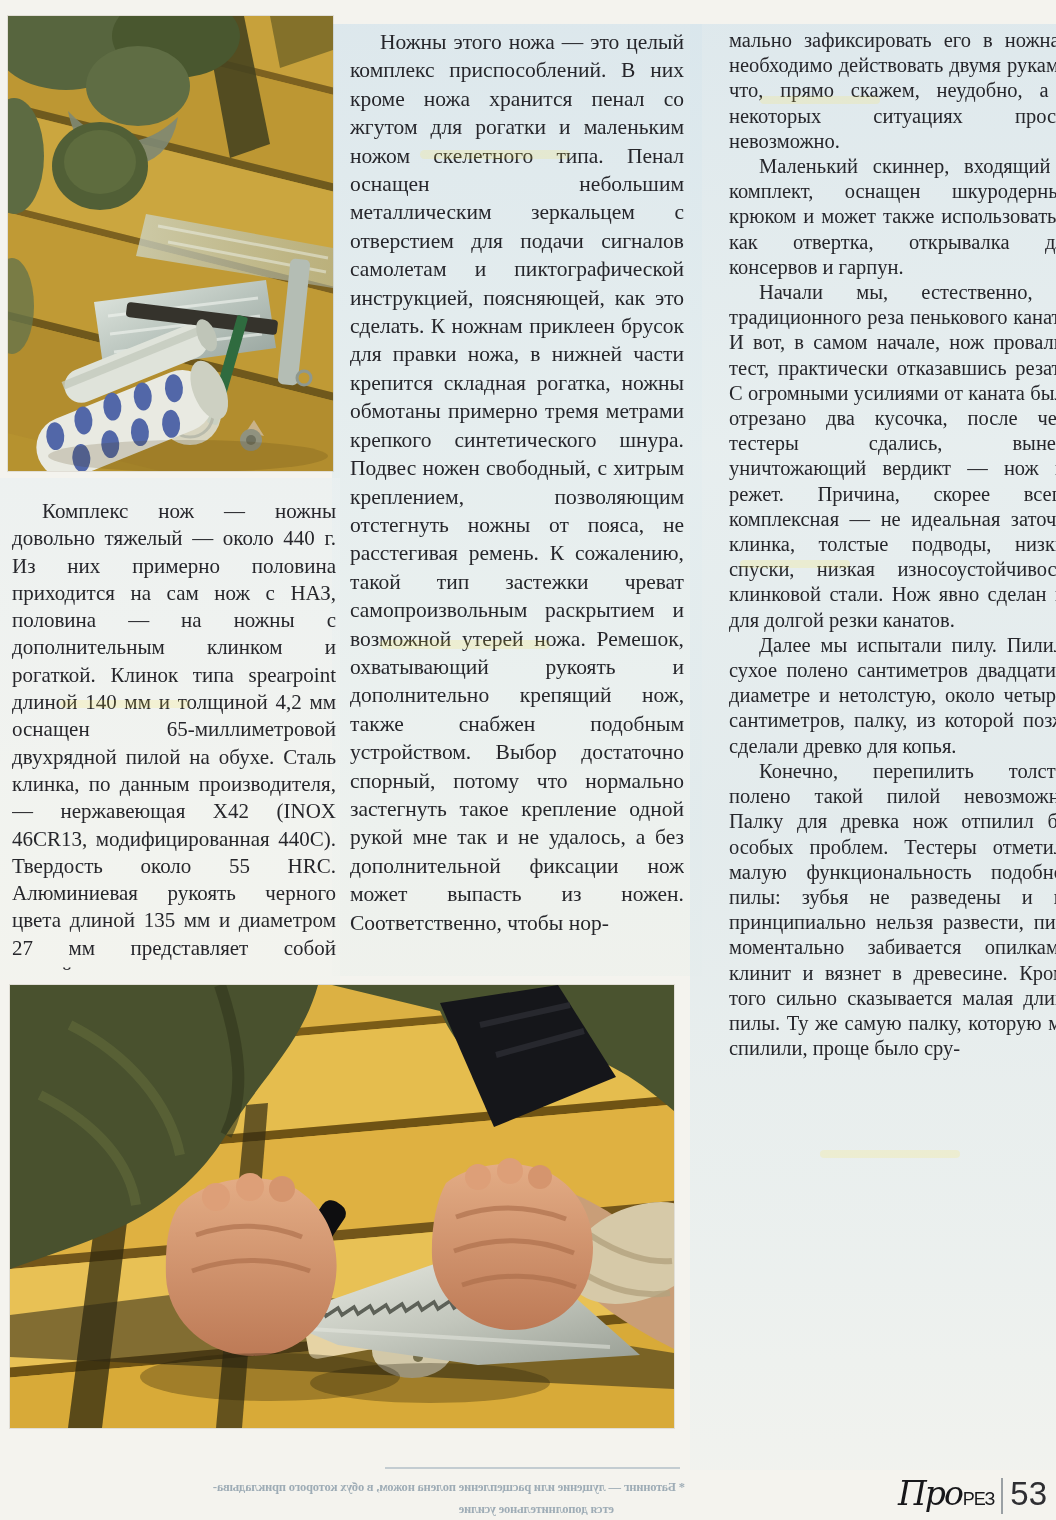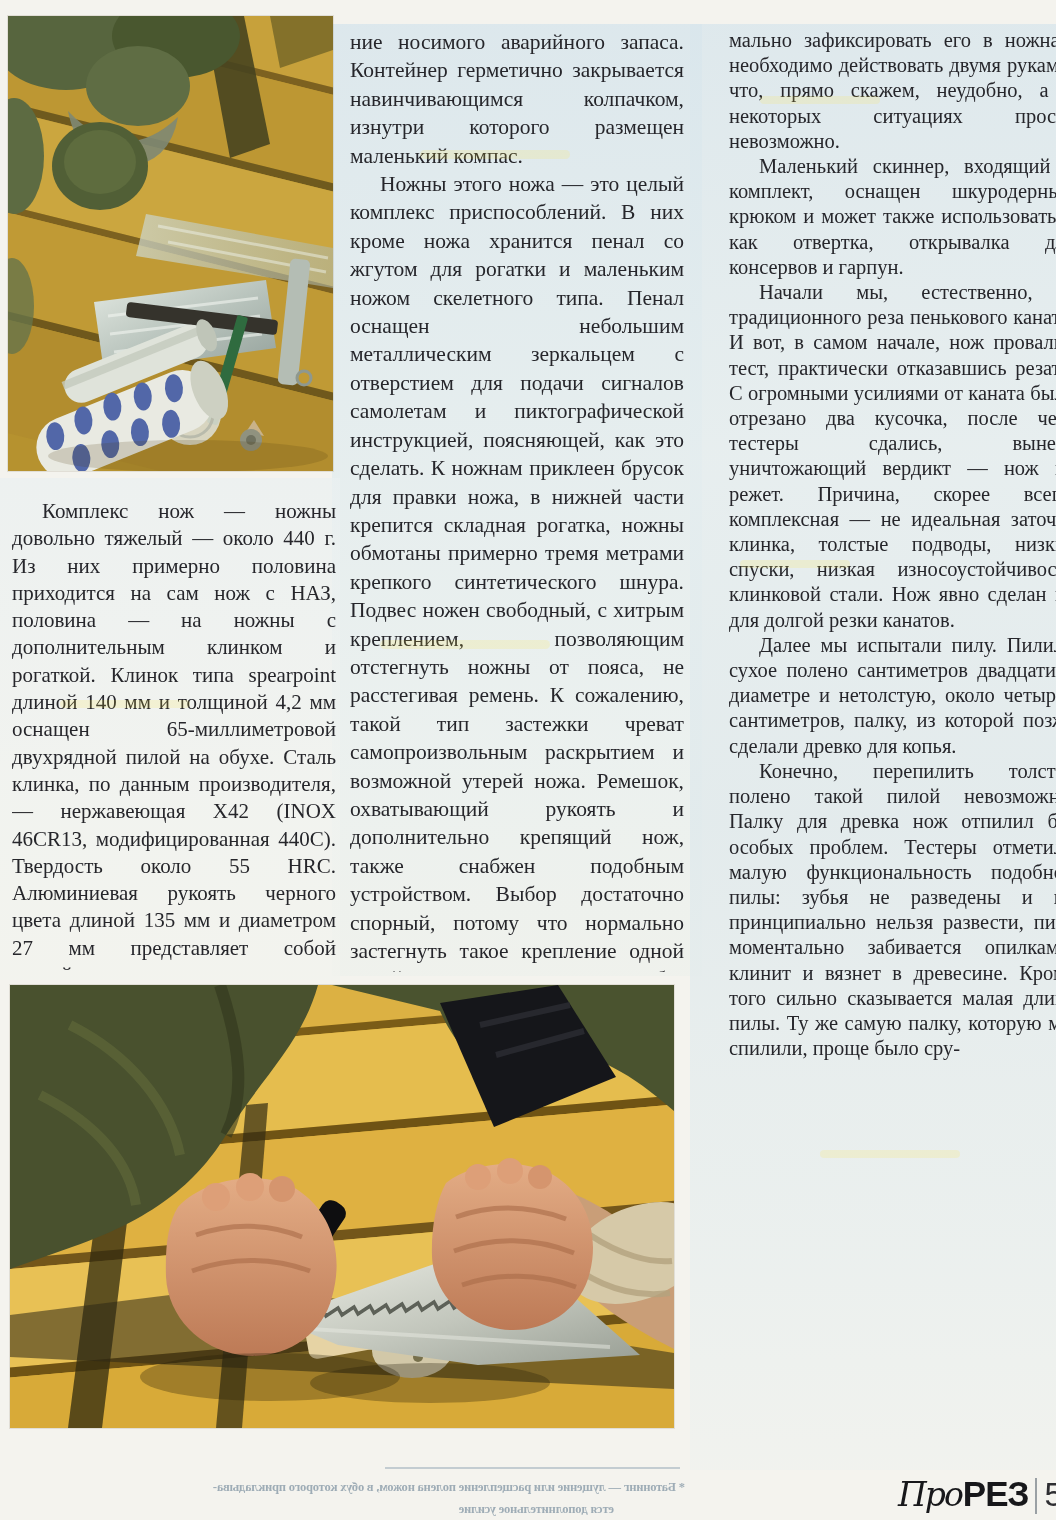--- a/index.html
+++ b/index.html
@@ -37,21 +37,21 @@
     position:absolute; left:265px; top:1476px; width:420px;
     transform:scaleX(-1);
     color:#95a5b0; font-weight:bold; font-size:12.5px; line-height:22px;
     letter-spacing:-0.2px; filter:blur(.4px); opacity:.9;
   }
   .footnote .l1{white-space:nowrap;}
   .footnote .l2{white-space:nowrap; margin-left:71px;}
 
   .footer-logo{position:absolute; left:898px; top:1474px; height:44px; display:flex; align-items:baseline; color:#17171a;}
   .logo-script{font-family:"DejaVu Serif", serif; font-style:italic; font-weight:400; font-size:33px; letter-spacing:-2px;}
-  .logo-caps{font-family:"Liberation Sans", sans-serif; font-weight:700; font-size:35px; letter-spacing:-1px; margin-left:1px;}
+  .logo-caps{font-family:"Liberation Sans", sans-serif; font-weight:400; font-size:18px; letter-spacing:-1px; margin-left:1px;}
   .logo-bar{display:inline-block; width:2px; height:36px; background:#9aa0a4; margin:0 7px; align-self:center;}
   .page-number{font-family:"Liberation Sans", sans-serif; font-size:33px; font-weight:400; color:#2e2e32;}
 </style>
 </head>
 <body>
 
 <div class="page">
 
   <div class="wash wash-mid"></div>
   <div class="wash wash-right"></div>
@@ -140,21 +140,20 @@
       </g>
       <ellipse cx="180" cy="440" rx="140" ry="16" fill="#4c3c10" opacity=".18"></ellipse>
     </svg>
   </figure>
 
   <div class="col col-left">
     <p>Комплекс нож — ножны довольно тяжелый — около 440 г. Из них примерно половина приходится на сам нож с НАЗ, половина — на ножны с дополнительным клинком и рогаткой. Клинок типа spearpoint длиной 140 мм и толщиной 4,2 мм оснащен 65-миллиметровой двухрядной пилой на обухе. Сталь клинка, по данным производителя, — нержавеющая Х42 (INOX 46CR13, модифицированная 440С). Твердость около 55 HRC. Алюминиевая рукоять черного цвета длиной 135 мм и диаметром 27 мм представляет собой контейнер под размеще-</p>
   </div>
 
   <div class="col col-mid">
-    <p class="cont">ние носимого аварийного запаса. Контейнер герметично закрывается навинчивающимся колпачком, изнутри которого размещен маленький компас.</p>
     <p>Ножны этого ножа — это целый комплекс приспособлений. В них кроме ножа хранится пенал со жгутом для рогатки и маленьким ножом скелетного типа. Пенал оснащен небольшим металлическим зеркальцем с отверстием для подачи сигналов самолетам и пиктографической инструкцией, поясняющей, как это сделать. К ножнам приклеен брусок для правки ножа, в нижней части крепится складная рогатка, ножны обмотаны примерно тремя метрами крепкого синтетического шнура. Подвес ножен свободный, с хитрым креплением, позволяющим отстегнуть ножны от пояса, не расстегивая ремень. К сожалению, такой тип застежки чреват самопроизвольным раскрытием и возможной утерей ножа. Ремешок, охватывающий рукоять и дополнительно крепящий нож, также снабжен подобным устройством. Выбор достаточно спорный, потому что нормально застегнуть такое крепление одной рукой мне так и не удалось, а без дополнительной фиксации нож может выпасть из ножен. Соответственно, чтобы нор-</p>
   </div>
 
   <div class="col col-right">
     <p class="cont">мально зафиксировать его в ножнах, необходимо действовать двумя руками, что, прямо скажем, неудобно, а в некоторых ситуациях просто невозможно.</p>
     <p>Маленький скиннер, входящий в комплект, оснащен шкуродерным крюком и может также использоваться как отвертка, открывалка для консервов и гарпун.</p>
     <p>Начали мы, естественно, с традиционного реза пенькового каната. И вот, в самом начале, нож провалил тест, практически отказавшись резать. С огромными усилиями от каната было отрезано два кусочка, после чего тестеры сдались, вынеся уничтожающий вердикт — нож не режет. Причина, скорее всего, комплексная — не идеальная заточка клинка, толстые подводы, низкие спуски, низкая износоустойчивость клинковой стали. Нож явно сделан не для долгой резки канатов.</p>
     <p>Далее мы испытали пилу. Пилили сухое полено сантиметров двадцати в диаметре и нетолстую, около четырех сантиметров, палку, из которой позже сделали древко для копья.</p>
     <p>Конечно, перепилить толстое полено такой пилой невозможно. Палку для древка нож отпилил без особых проблем. Тестеры отметили малую функциональность подобной пилы: зубья не разведены и их принципиально нельзя развести, пила моментально забивается опилками, клинит и вязнет в древесине. Кроме того сильно сказывается малая длина пилы. Ту же самую палку, которую мы спилили, проще было сру-</p>
   </div>

